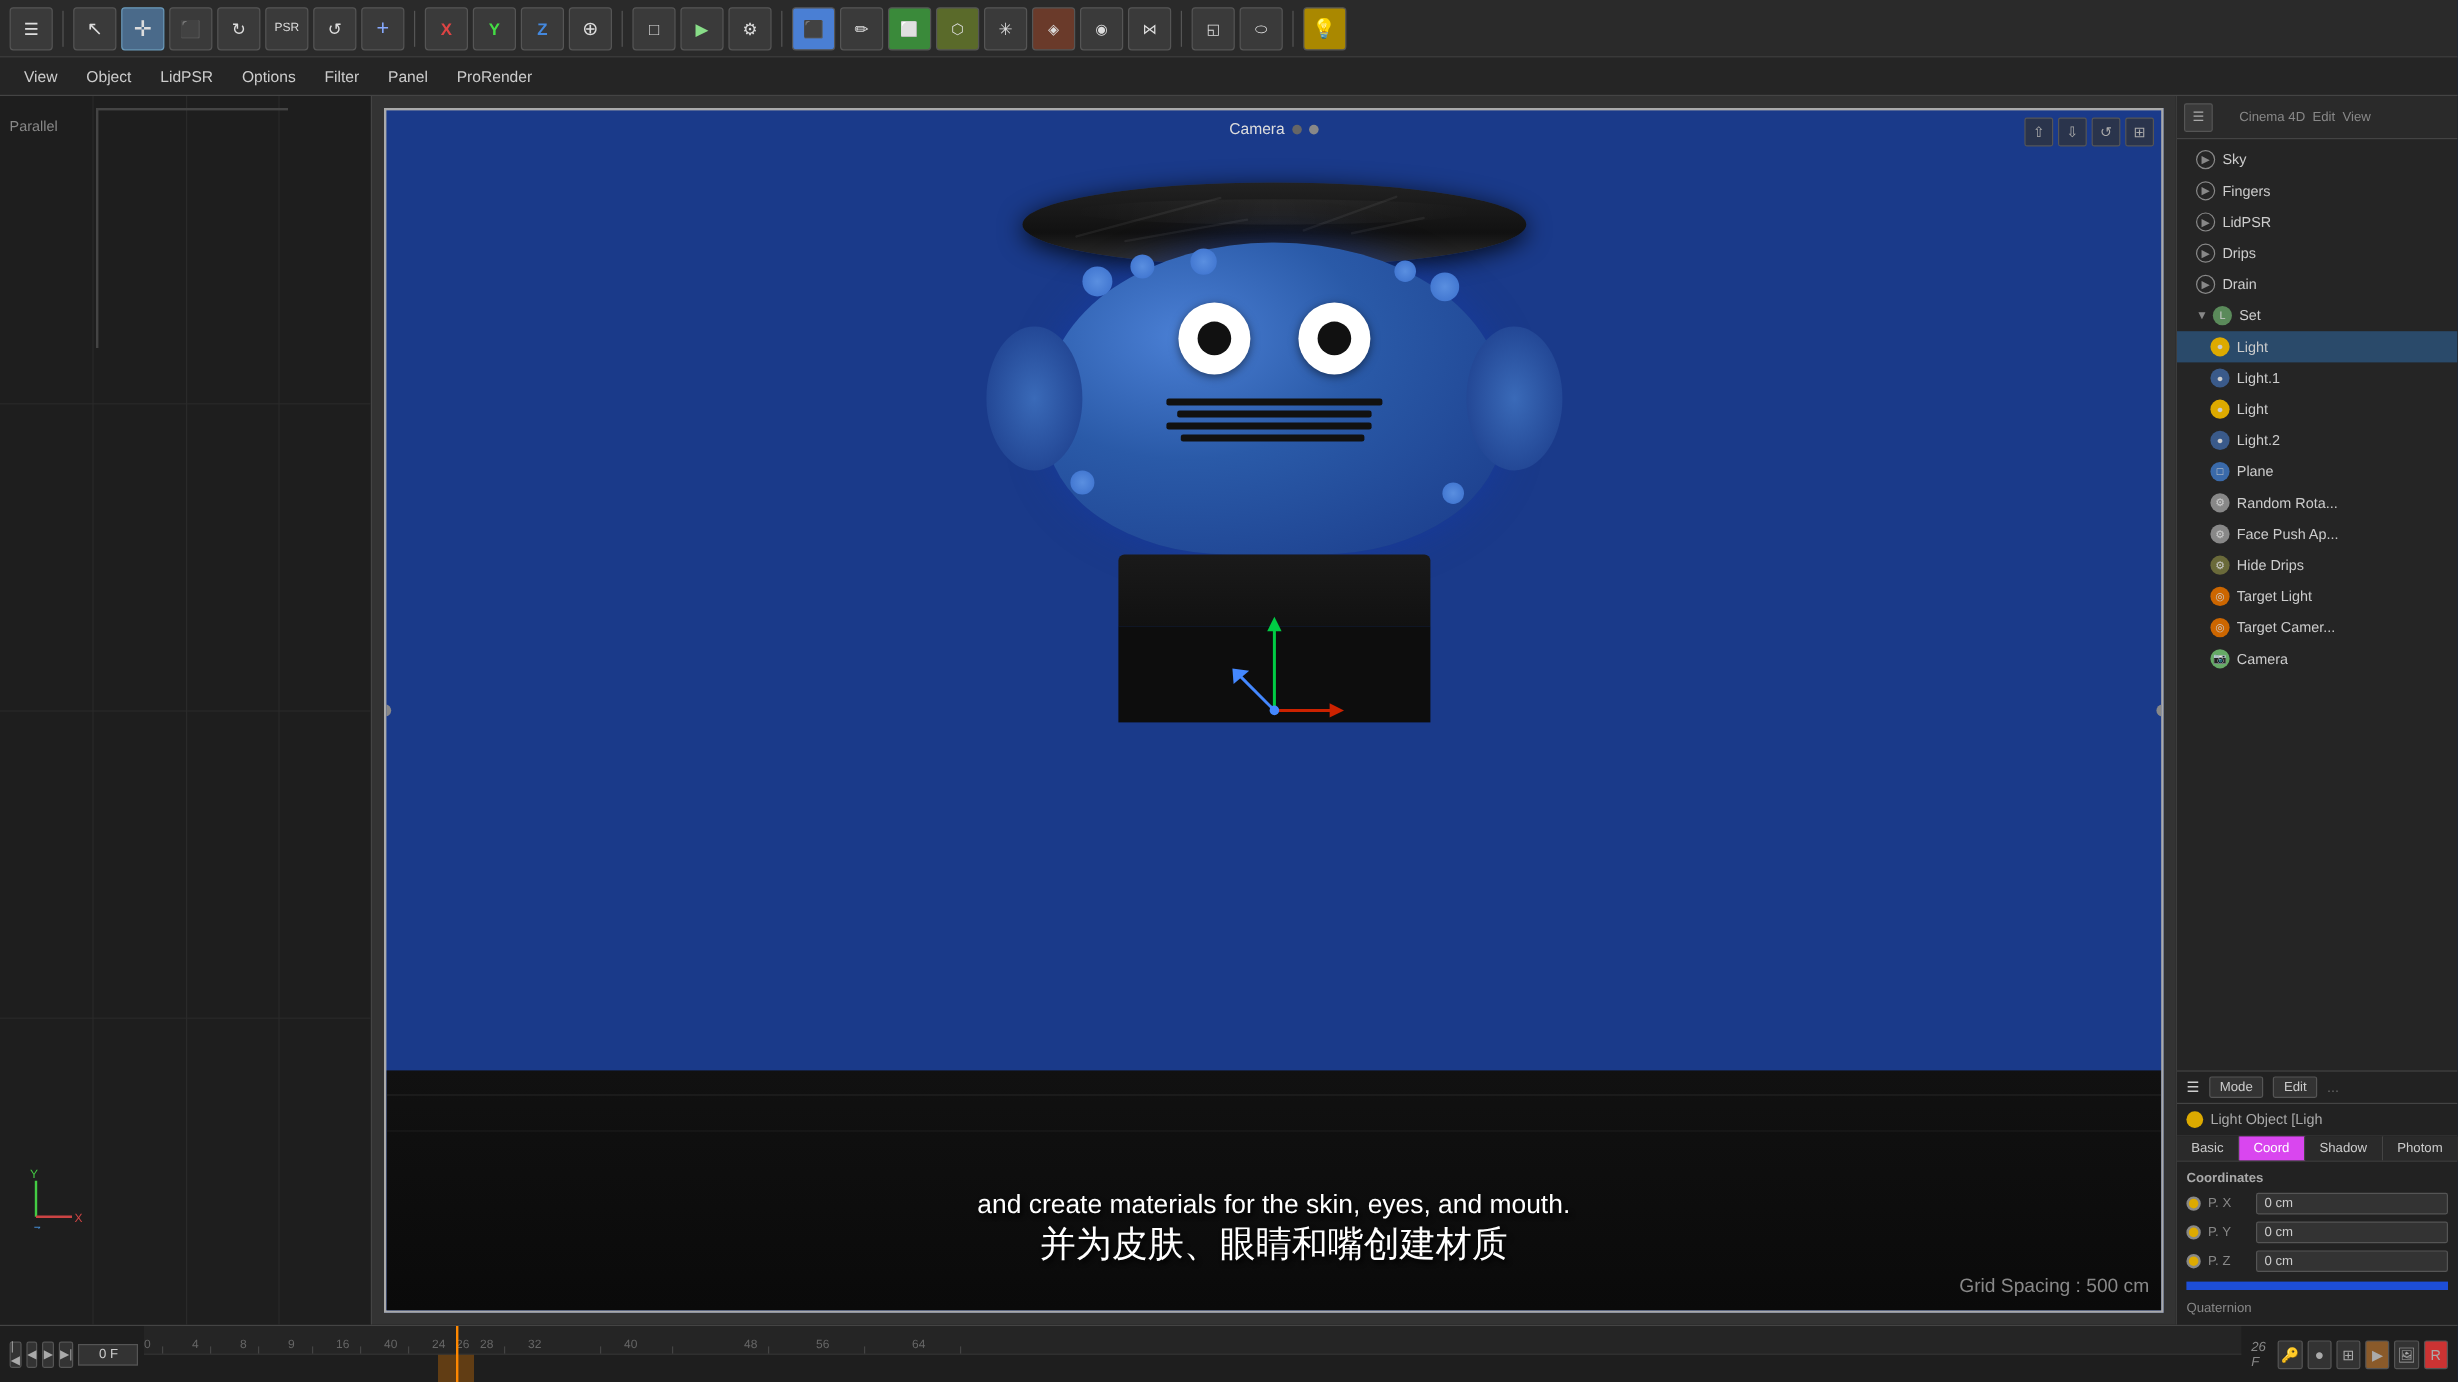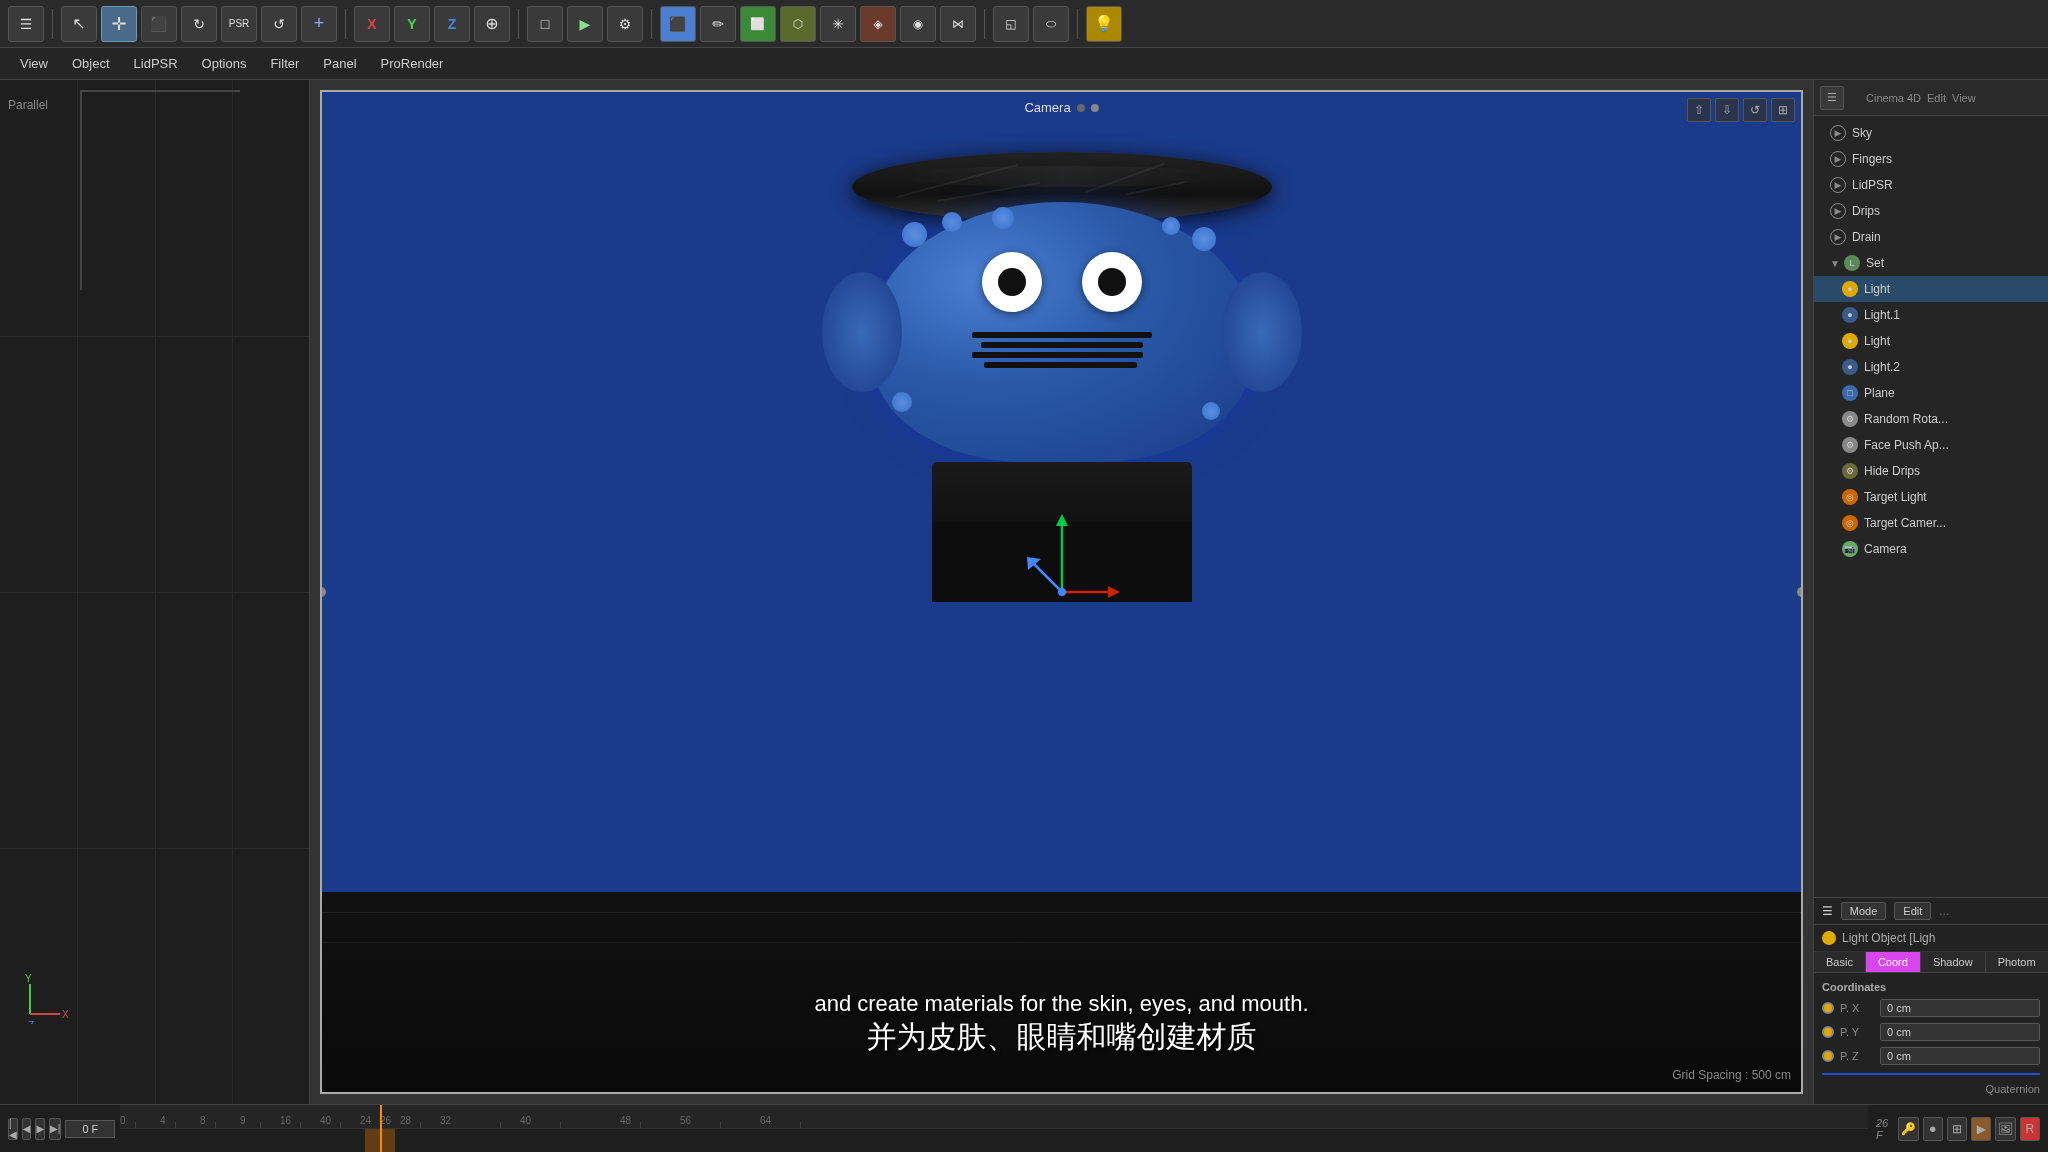--- a/index.html
+++ b/index.html
@@ -278,21 +278,21 @@
       font-size: 22px;
       color: #fff;
       text-shadow: 2px 2px 4px #000;
     }
 
     
     #grid-spacing {
       position: absolute;
       bottom: 10px; right: 10px;
       color: #888;
-      font-size: 12px;
+      font-size: 16px;
     }
 
     
     #parallel-label {
       position: absolute;
       top: 18px; left: 8px;
       color: #888;
       font-size: 12px;
     }
 
@@ -980,21 +980,21 @@
           <span class="prop-label">P. Y</span>
           <input class="prop-value" type="text" value="0 cm" style="">
         </div>
 
         <div class="prop-row">
           <div class="prop-radio"></div>
           <span class="prop-label">P. Z</span>
           <input class="prop-value" type="text" value="0 cm" style="">
         </div>
 
-        <div style="margin-top:8px; padding-top:6px; border-top:2px solid #1d4ed8;text-align:right;">
+        <div style="margin-top:8px; padding-top:6px; border-top:7px solid #1d4ed8;">
           <span style="font-size:11px; color:#888;">Quaternion</span>
         </div>
       </div>
 
     </div>
 
   </div>
 
 </div>
 

